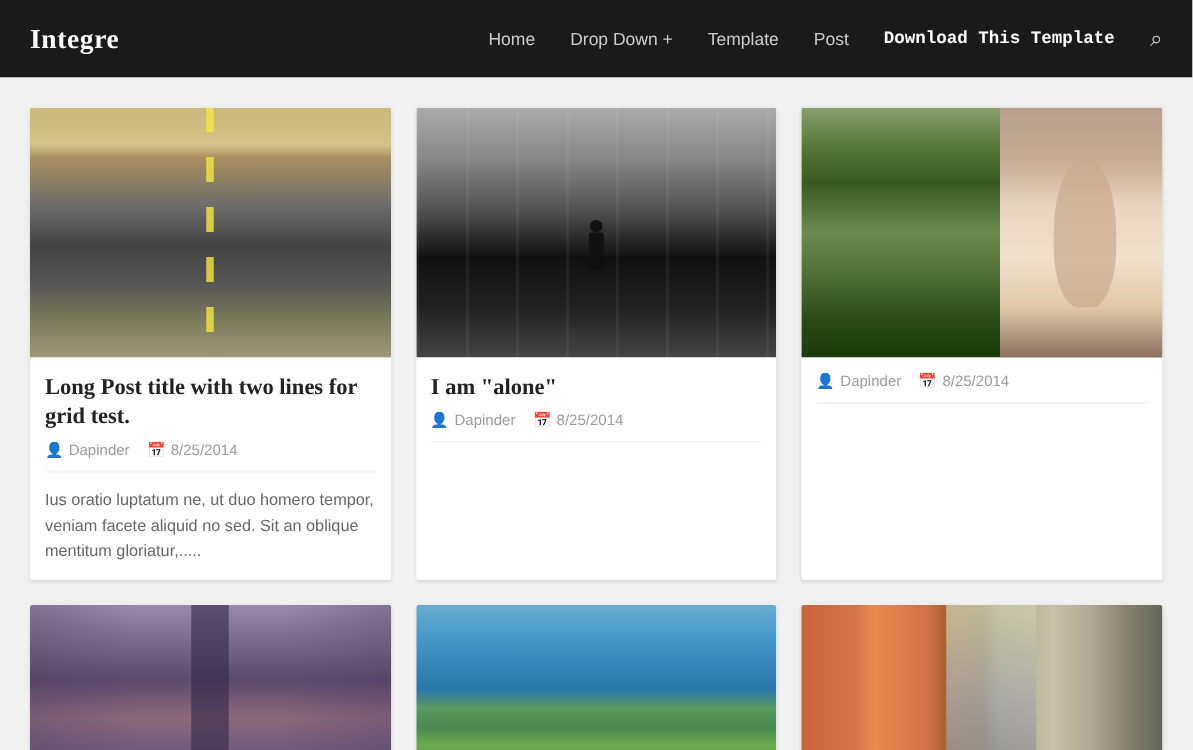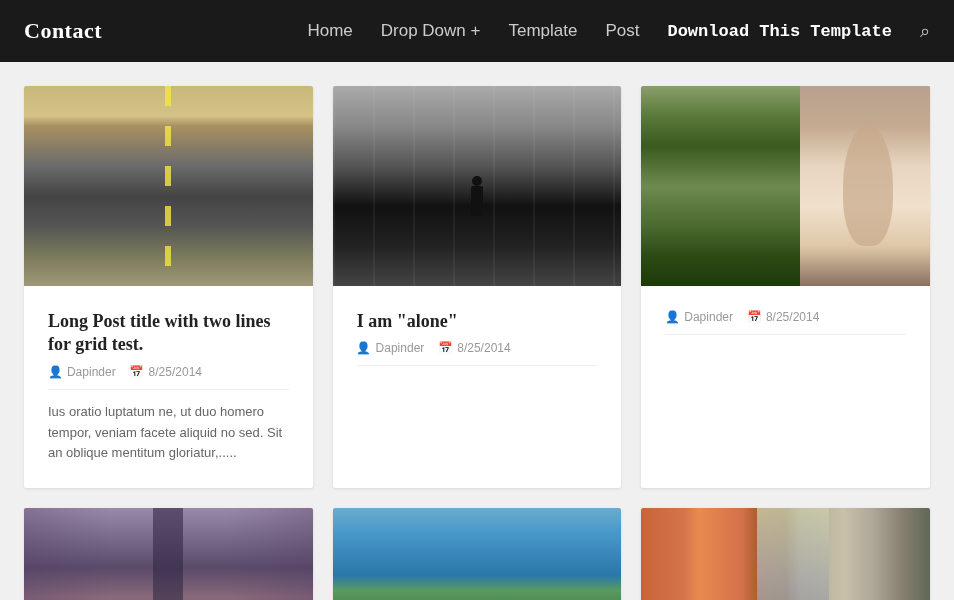--- a/index.html
+++ b/index.html
@@ -21,21 +21,21 @@
       letter-spacing: 0.5px;
     }
     nav {
       display: flex;
       align-items: center;
       gap: 28px;
     }
     nav a {
       color: #ccc;
       text-decoration: none;
-      font-size: 17px;
+      font-size: 14px;
       font-family: Arial, sans-serif;
     }
     .nav-download {
       color: #fff !important;
       font-weight: bold;
       font-family: Liberation Mono, monospace;
     }
     .search-icon-btn {
       color: #ccc;
       background: none;
@@ -64,21 +64,21 @@
       width: 100%;
       height: 200px;
       overflow: hidden;
     }
     .card-image .img-placeholder {
       width: 100%;
       height: 100%;
       position: relative;
     }
     .card-body {
-      padding: 24px;
+      padding: 12px;
     }
     .card-title {
       font-size: 18px;
       font-weight: bold;
       color: #222;
       margin-bottom: 8px;
       font-family: Georgia, serif;
       line-height: 1.3;
     }
     .card-meta {
@@ -226,21 +226,21 @@
 
     
     .card-image-only .card-image {
       height: 150px;
     }
   </style>
 </head>
 <body>
 
 <header>
-  <div class="logo">Contact</div>
+  <div class="logo">Integre</div>
   <nav>
     <a href="#">Home</a>
     <a href="#">Drop Down +</a>
     <a href="#">Template</a>
     <a href="#">Post</a>
     <a href="#" class="nav-download">Download This Template</a>
     <button class="search-icon-btn">⌕</button>
   </nav>
 </header>
 

